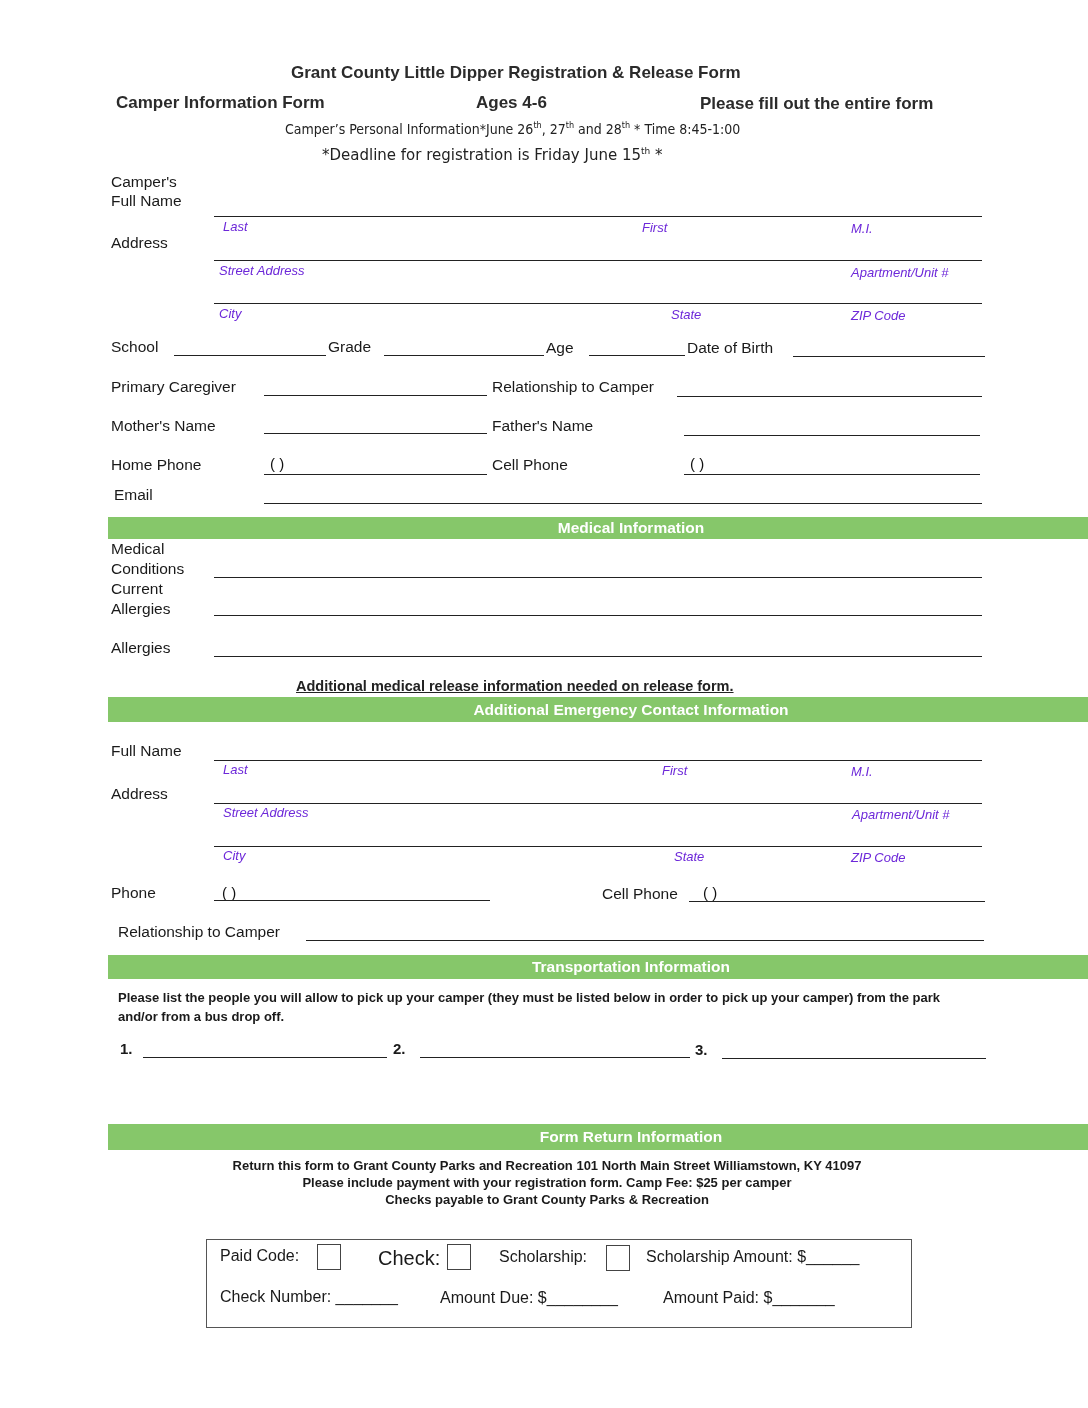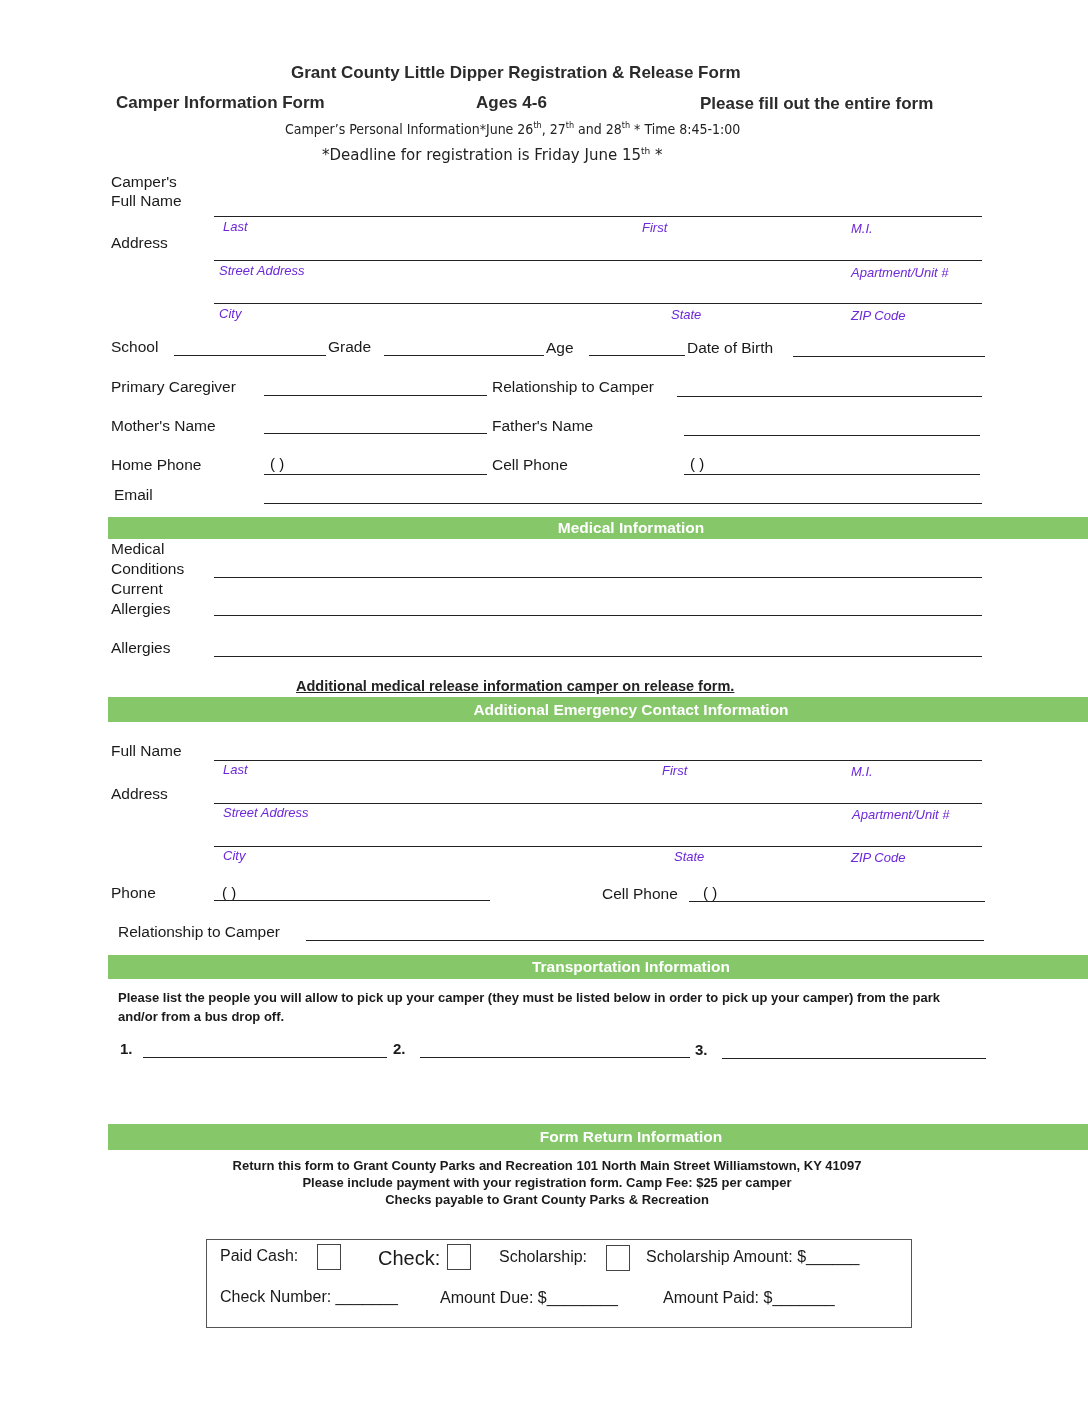--- a/index.html
+++ b/index.html
@@ -90,21 +90,21 @@
 </div>
 <div class="line" style="left:214px;top:577px;width:768px;"></div>
 <div class="abs lbl" style="left:111px;top:579px;line-height:20px;">
   <div>Current</div>
   <div>Allergies</div>
 </div>
 <div class="line" style="left:214px;top:615px;width:768px;"></div>
 <div class="abs lbl" style="left:111px;top:639px;">Allergies</div>
 <div class="line" style="left:214px;top:656px;width:768px;"></div>
 
-<div class="abs" style="left:296px;top:678px;font-weight:bold;font-size:14.5px;text-decoration:underline;color:#222;">Additional medical release information camper on release form.</div>
+<div class="abs" style="left:296px;top:678px;font-weight:bold;font-size:14.5px;text-decoration:underline;color:#222;">Additional medical release information needed on release form.</div>
 
 <div class="band" style="top: 697px; height: 25px; line-height: 25px; background: rgb(134, 199, 106);">Additional Emergency Contact Information</div>
 <div class="abs lbl" style="left:111px;top:742px;">Full Name</div>
 <div class="line" style="left:214px;top:760px;width:768px;"></div>
 <div class="abs cap" style="left:223px;top:762px;">Last</div>
 <div class="abs cap" style="left:662px;top:763px;">First</div>
 <div class="abs cap" style="left:851px;top:764px;">M.I.</div>
 
 <div class="abs lbl" style="left:111px;top:785px;">Address</div>
 <div class="line" style="left:214px;top:803px;width:768px;"></div>
@@ -134,21 +134,21 @@
 <div class="line" style="left:420px;top:1057px;width:270px;"></div>
 <div class="abs bold" style="left:695px;top:1041px;font-size:15px;">3.</div>
 <div class="line" style="left:722px;top:1058px;width:264px;"></div>
 
 <div class="band" style="top: 1124px; height: 26px; line-height: 26px; background: rgb(134, 199, 106);">Form Return Information</div>
 <div class="abs note center" style="left:108px;width:878px;top:1158px;">Return this form to Grant County Parks and Recreation 101 North Main Street Williamstown, KY 41097</div>
 <div class="abs note center" style="left:108px;width:878px;top:1175px;">Please include payment with your registration form. Camp Fee: $25 per camper</div>
 <div class="abs note center" style="left:108px;width:878px;top:1192px;">Checks payable to Grant County Parks &amp; Recreation</div>
 
 <div class="box" style="left:206px;top:1239px;width:704px;height:87px;"></div>
-<div class="abs lbl" style="left:220px;top:1247px;font-size:16px;">Paid Cash:</div>
+<div class="abs lbl" style="left:220px;top:1247px;font-size:16px;">Paid Code:</div>
 <div class="chk" style="left:317px;top:1244px;"></div>
 <div class="abs lbl" style="left:378px;top:1247px;font-size:20px;">Check:</div>
 <div class="chk" style="left:447px;top:1244px;"></div>
 <div class="abs lbl" style="left:499px;top:1248px;font-size:16px;">Scholarship:</div>
 <div class="chk" style="left:606px;top:1245px;"></div>
 <div class="abs lbl" style="left:646px;top:1248px;font-size:16px;">Scholarship Amount: $______</div>
 <div class="abs lbl" style="left:220px;top:1288px;font-size:16px;">Check Number: _______</div>
 <div class="abs lbl" style="left:440px;top:1289px;font-size:16px;">Amount Due: $________</div>
 <div class="abs lbl" style="left:663px;top:1289px;font-size:16px;">Amount Paid: $_______</div>
 

